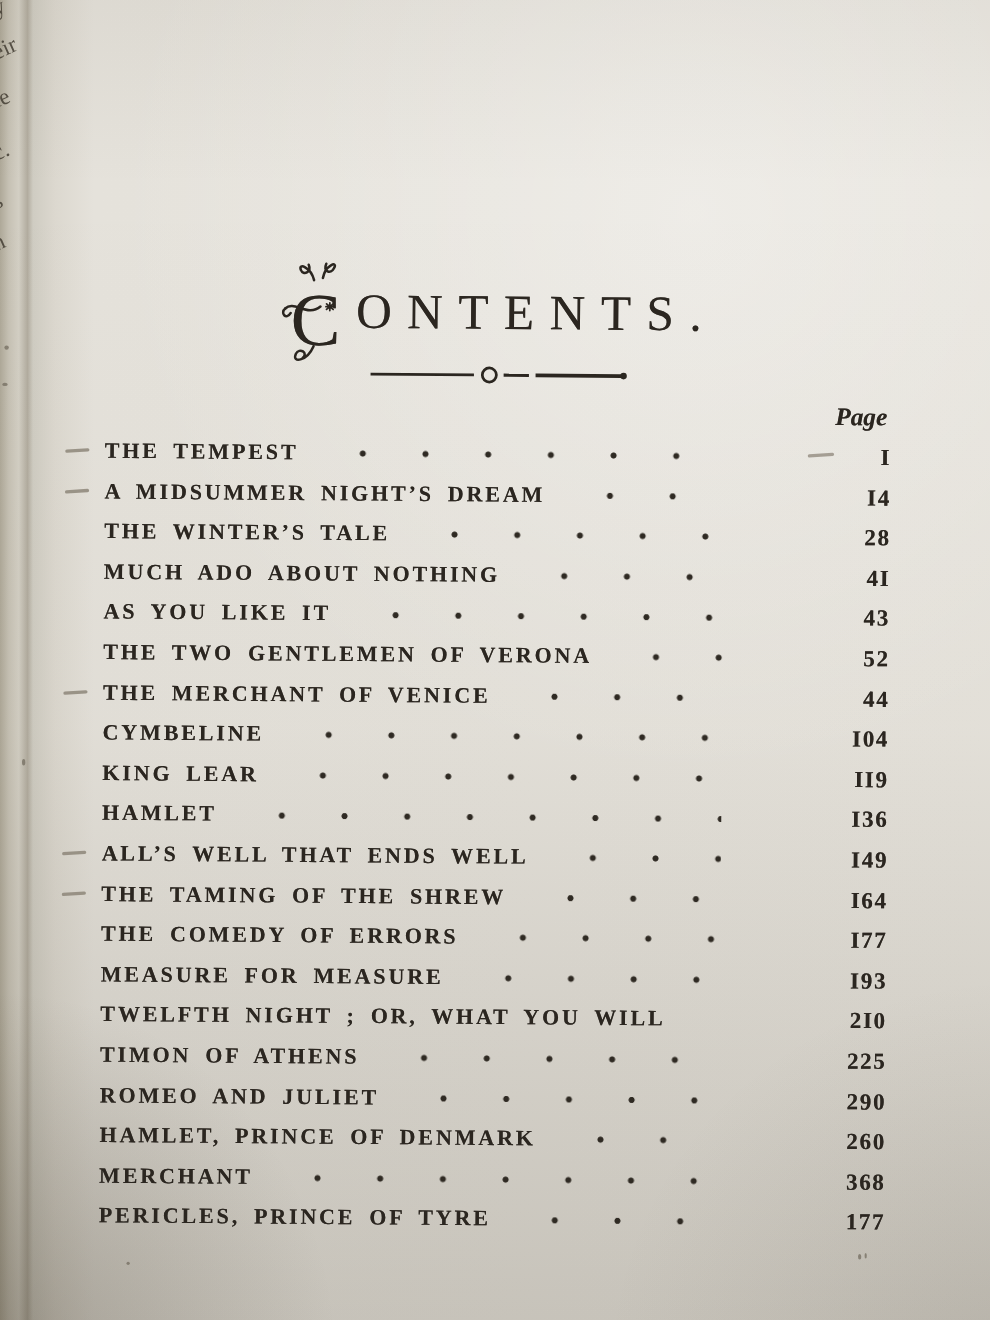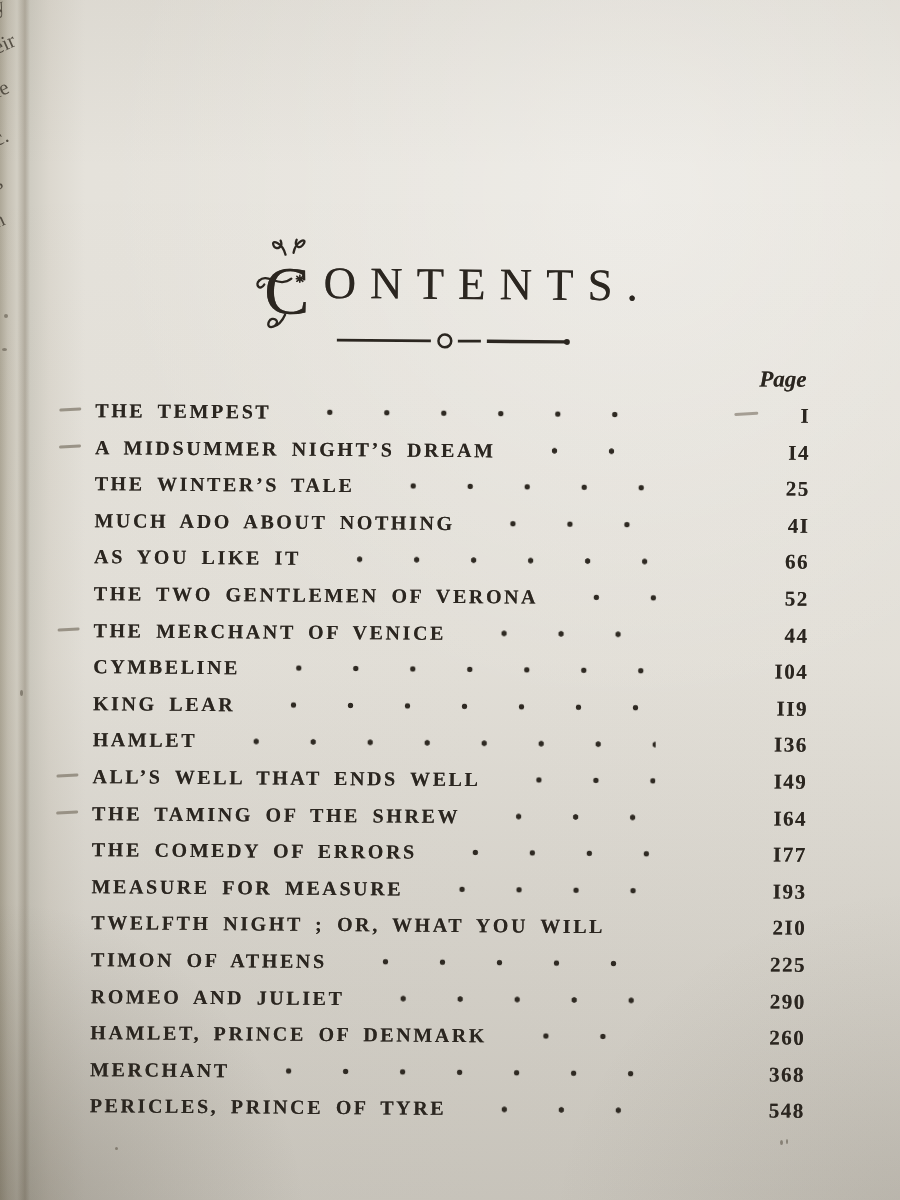--- a/index.html
+++ b/index.html
@@ -130,35 +130,35 @@
     <span class="toc-title">A MIDSUMMER NIGHT’S DREAM</span>
     <span class="leader"></span>
 
     <span class="toc-page">I4</span>
   </div>
       <div class="toc-row">
 
     <span class="toc-title">THE WINTER’S TALE</span>
     <span class="leader"></span>
 
-    <span class="toc-page">25</span>
+    <span class="toc-page">28</span>
   </div>
       <div class="toc-row">
 
     <span class="toc-title">MUCH ADO ABOUT NOTHING</span>
     <span class="leader"></span>
 
     <span class="toc-page">4I</span>
   </div>
       <div class="toc-row">
 
     <span class="toc-title">AS YOU LIKE IT</span>
     <span class="leader"></span>
 
-    <span class="toc-page">66</span>
+    <span class="toc-page">43</span>
   </div>
       <div class="toc-row">
 
     <span class="toc-title">THE TWO GENTLEMEN OF VERONA</span>
     <span class="leader"></span>
 
     <span class="toc-page">52</span>
   </div>
       <div class="toc-row">
     <span class="pencil-dash left-margin"></span>
@@ -249,16 +249,16 @@
     <span class="toc-title">MERCHANT</span>
     <span class="leader"></span>
 
     <span class="toc-page">368</span>
   </div>
       <div class="toc-row">
 
     <span class="toc-title">PERICLES, PRINCE OF TYRE</span>
     <span class="leader"></span>
 
-    <span class="toc-page">548</span>
+    <span class="toc-page">177</span>
   </div>
     </div>
 </div>
 
 </body></html>

